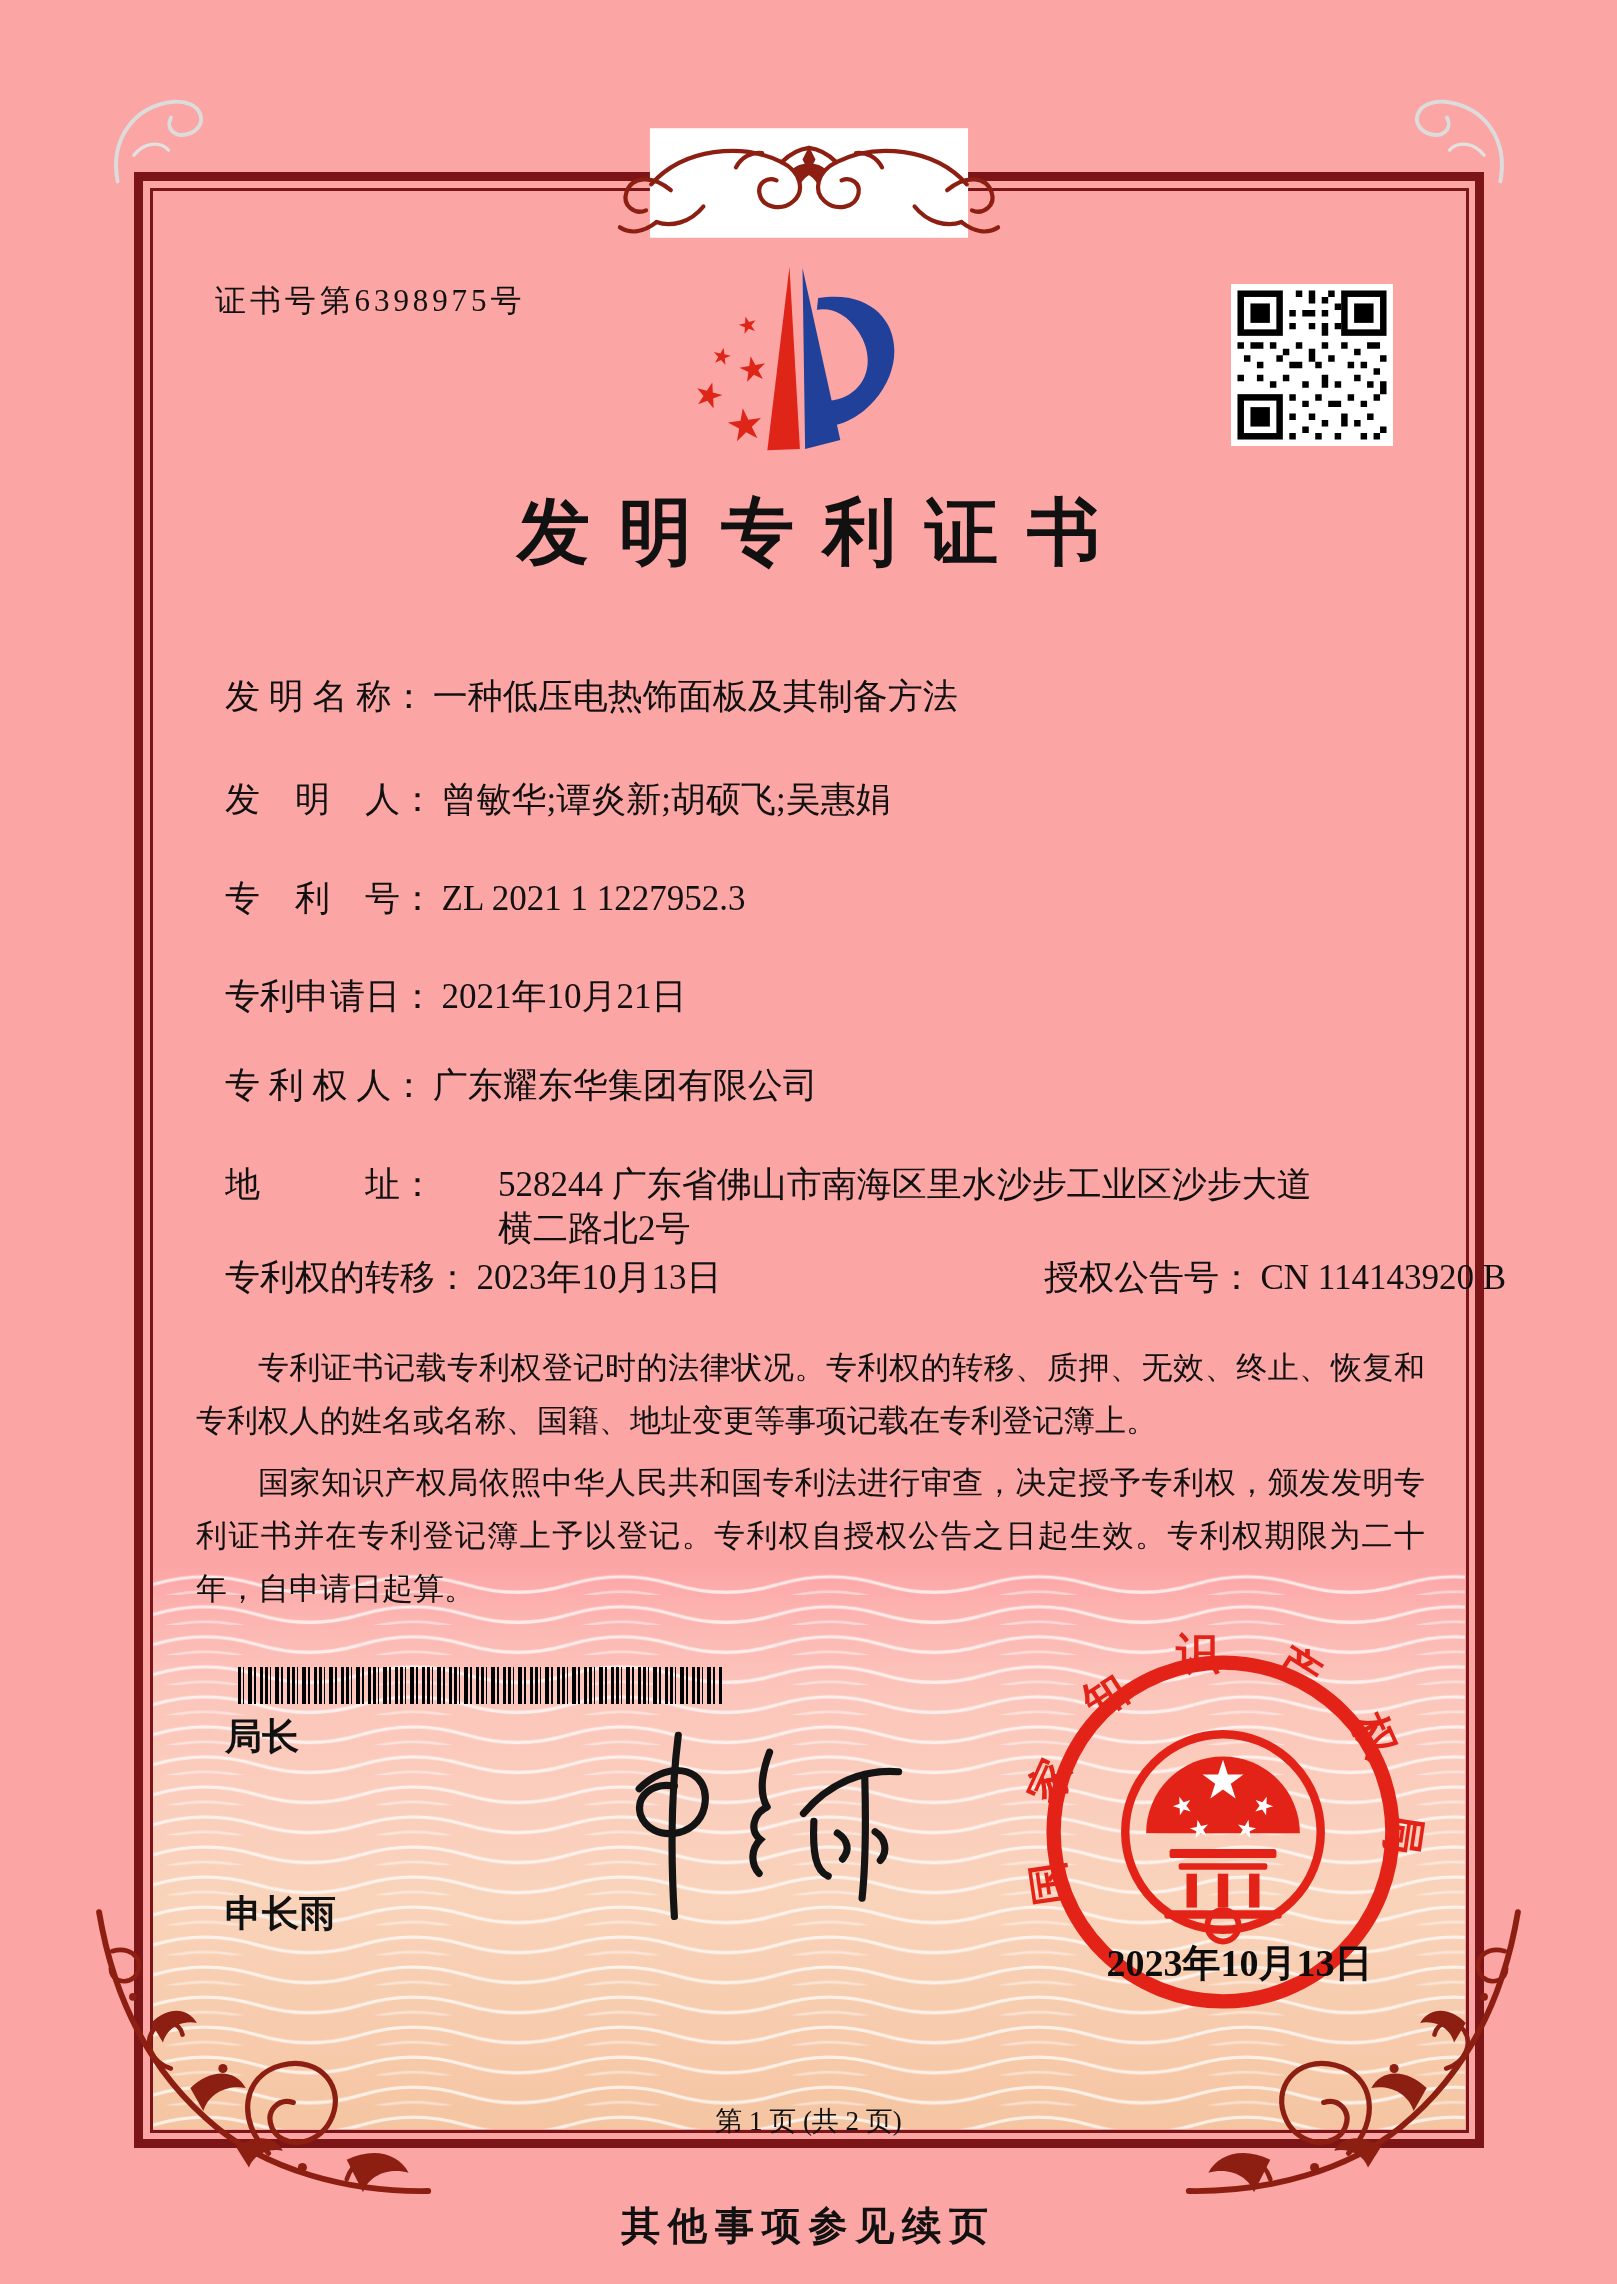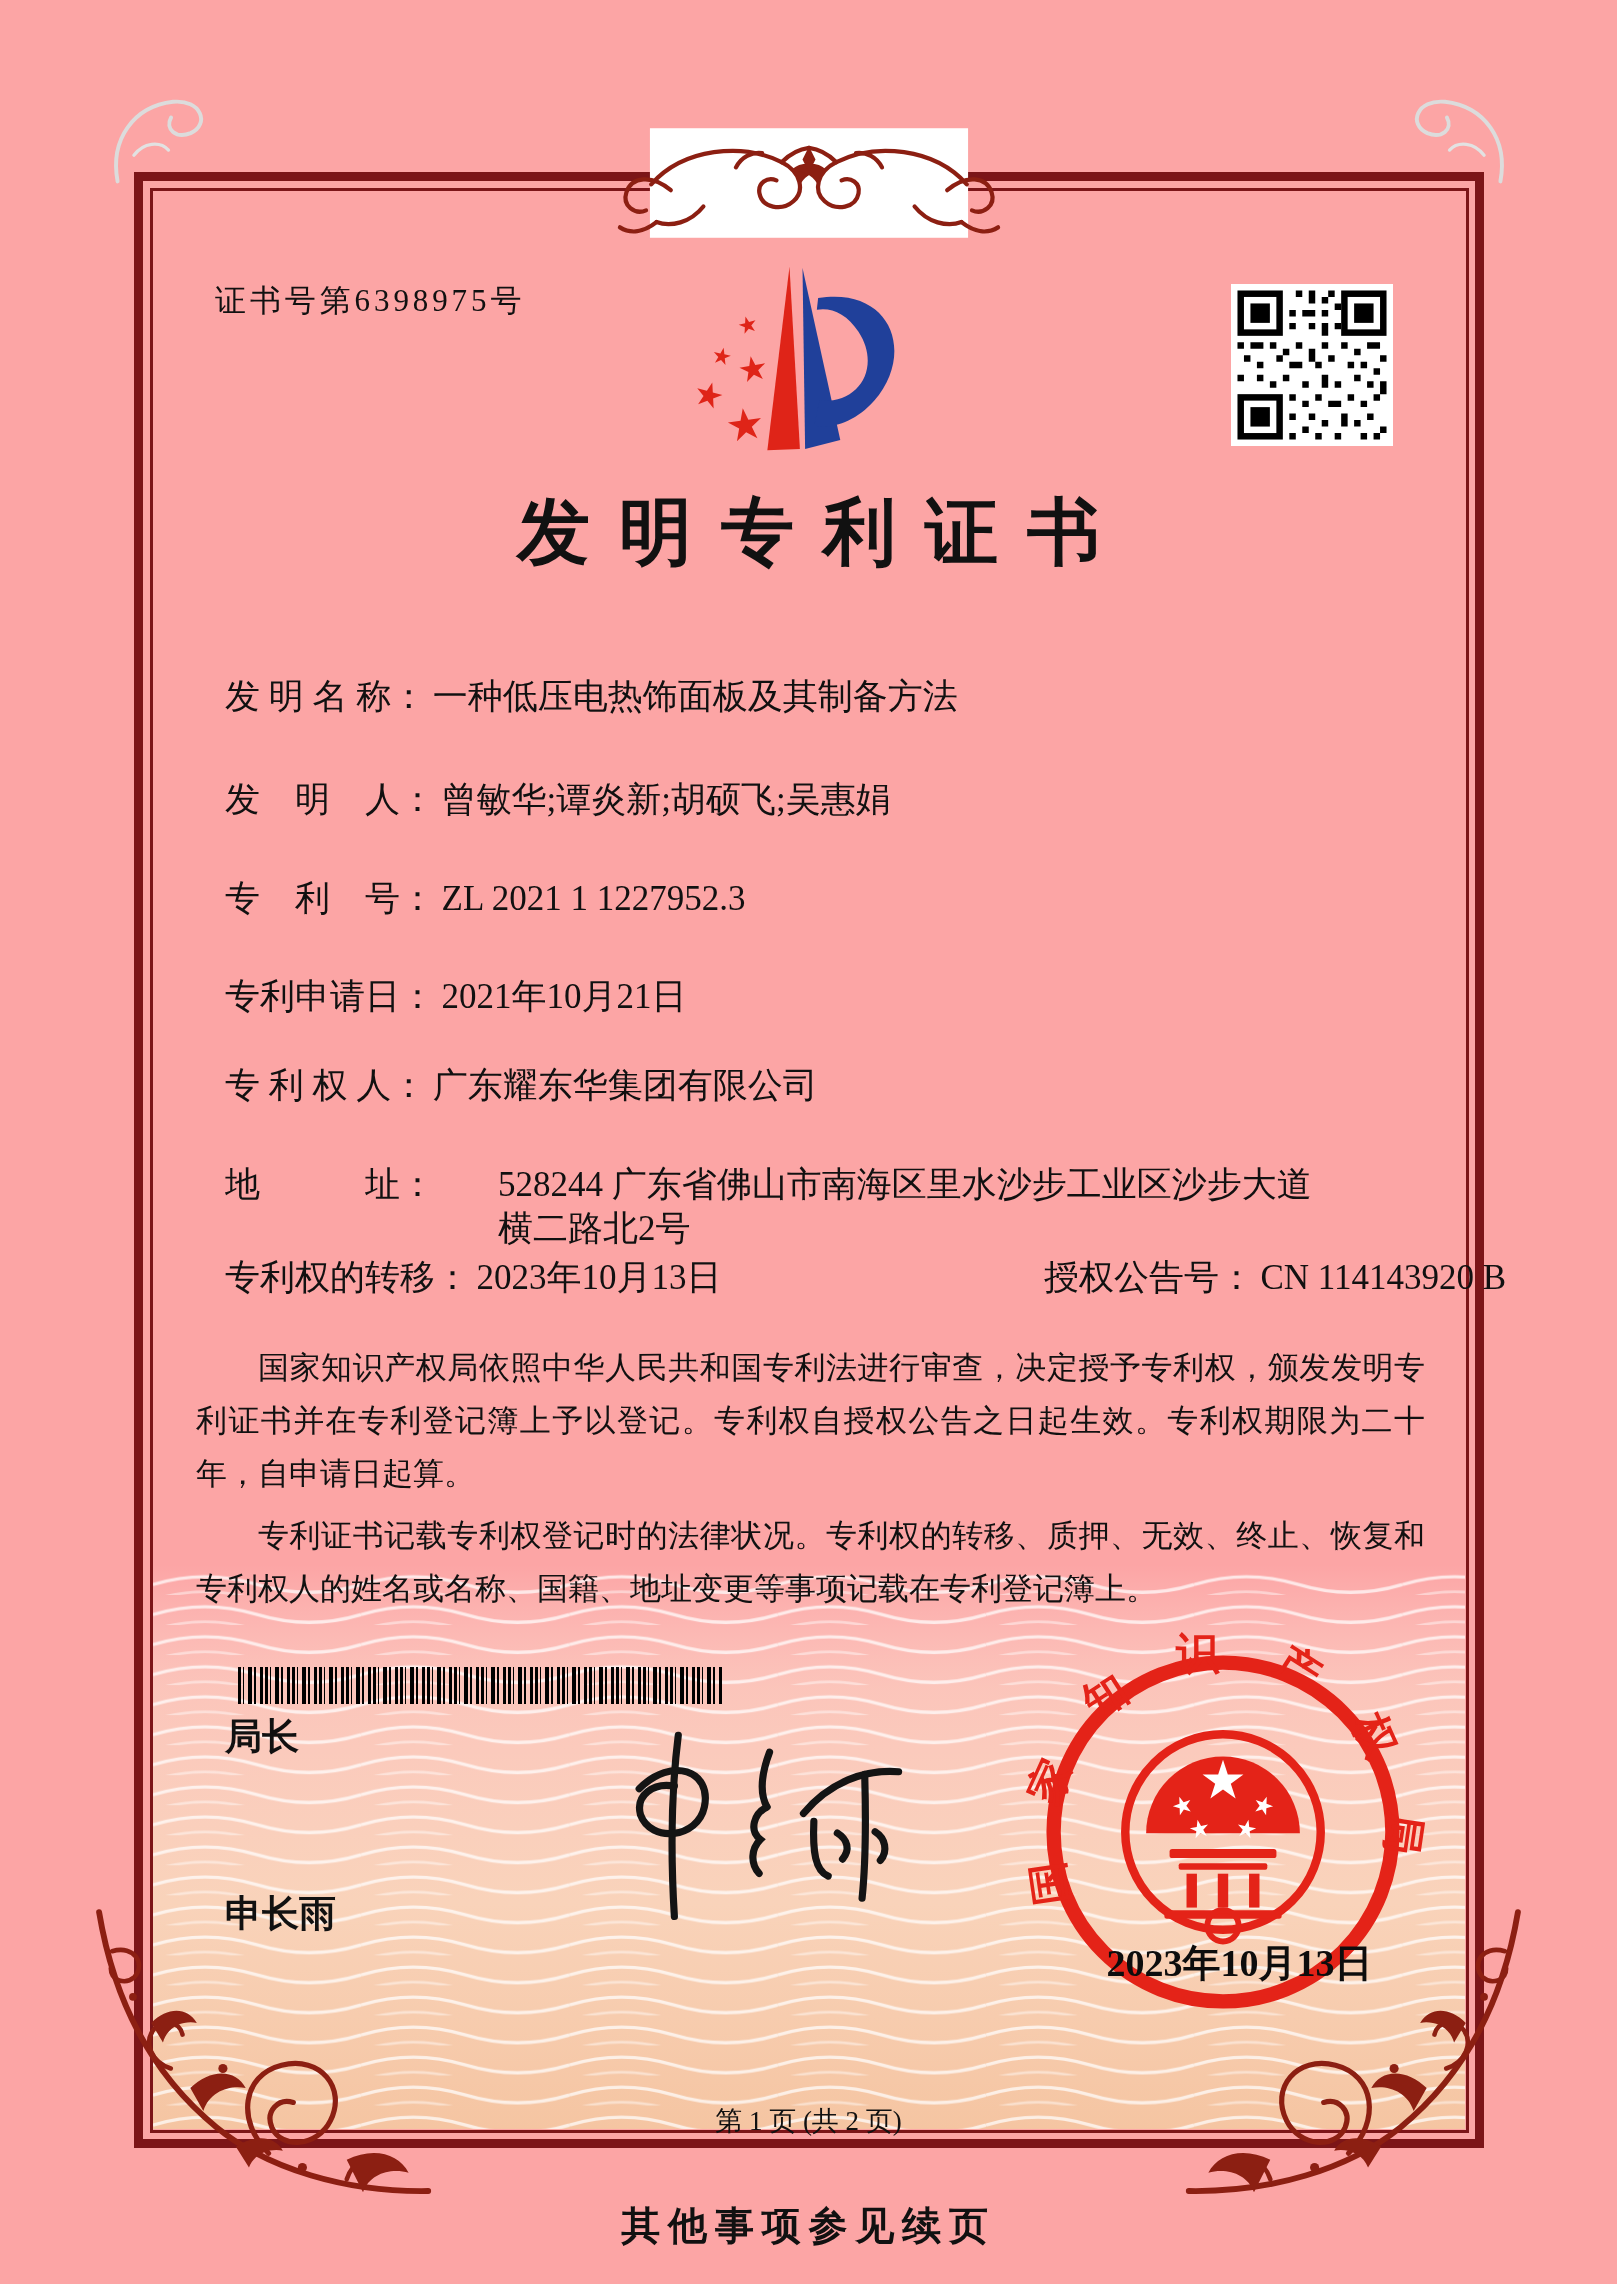--- a/index.html
+++ b/index.html
@@ -223,22 +223,22 @@
   <div class="addr-val" style="top:1161px">528244 广东省佛山市南海区里水沙步工业区沙步大道</div>
   <div class="addr-val" style="top:1205px">横二路北2号</div>
   <div class="row" style="top:1254px">
     <span class="lab">专利权的转移：</span><span>2023年10月13日</span>
     <span class="pair2">
       <span class="lab">授权公告号：</span><span>CN 114143920 B</span>
     </span>
   </div>
 
   <div class="paras">
+    <p>专利证书记载专利权登记时的法律状况。专利权的转移、质押、无效、终止、恢复和专利权人的姓名或名称、国籍、地址变更等事项记载在专利登记簿上。</p>
     <p>国家知识产权局依照中华人民共和国专利法进行审查，决定授予专利权，颁发发明专利证书并在专利登记簿上予以登记。专利权自授权公告之日起生效。专利权期限为二十年，自申请日起算。</p>
-    <p>专利证书记载专利权登记时的法律状况。专利权的转移、质押、无效、终止、恢复和专利权人的姓名或名称、国籍、地址变更等事项记载在专利登记簿上。</p>
   </div>
 
   <div class="barcode"></div>
 
   <div class="director-role">局长</div>
   <div class="director-name">申长雨</div>
 
   <svg class="signature" viewBox="0 0 560 340">
     <g fill="none" stroke="#141414" stroke-width="11" stroke-linecap="round">
       <path d="M160,40 C150,120 148,220 154,318"></path>

